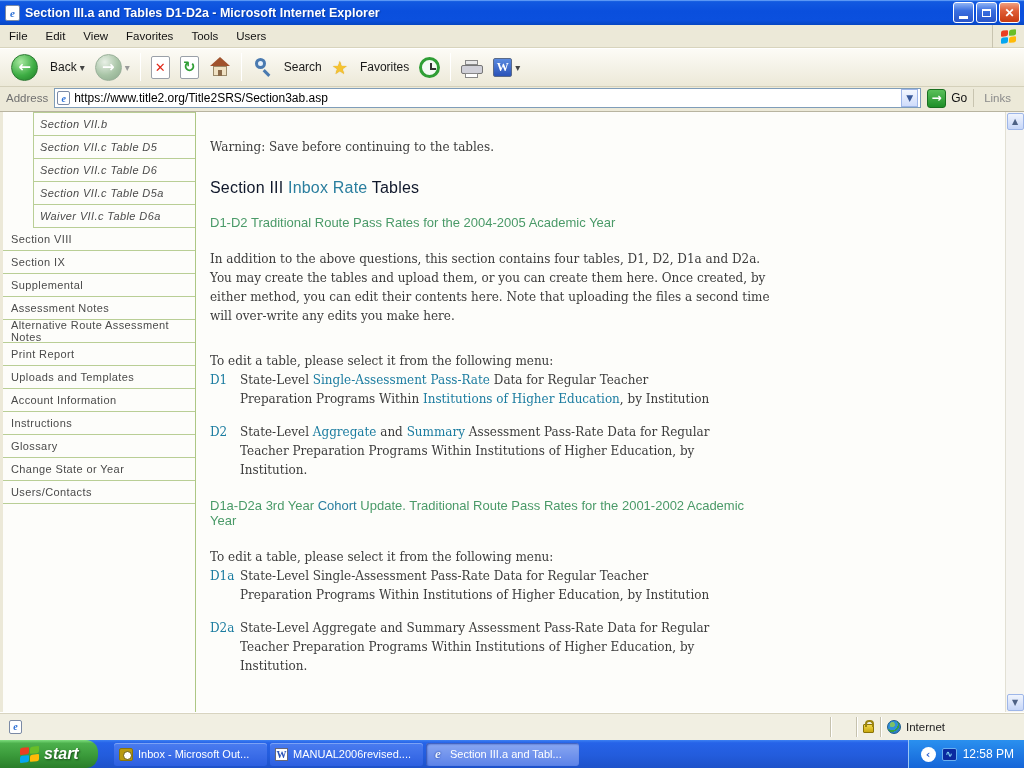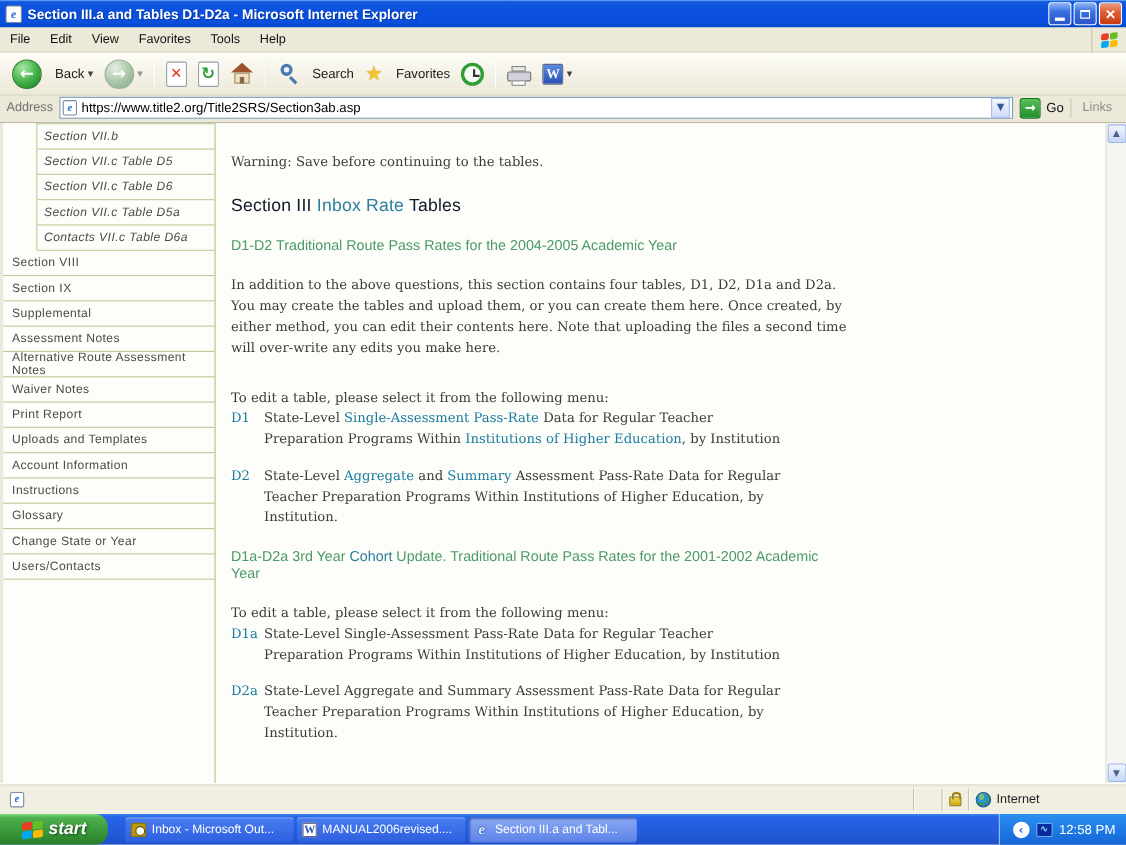--- a/index.html
+++ b/index.html
@@ -180,21 +180,21 @@
       </span>
     <span class="winbtn close">✕</span>
   </div>
 
   <div class="menubar">
     <span class="menu-item">File</span>
     <span class="menu-item">Edit</span>
     <span class="menu-item">View</span>
     <span class="menu-item">Favorites</span>
     <span class="menu-item">Tools</span>
-    <span class="menu-item">Help</span>
+    <span class="menu-item">Users</span>
     <span class="menubar-spacer"></span>
     <span class="menubar-logo">
       <span class="flag small">
           <span class="p1"></span>
           <span class="p2"></span>
           <span class="p3"></span>
           <span class="p4"></span>
         </span>
     </span>
   </div>
@@ -274,28 +274,27 @@
   </div>
 
   <div class="browser-body">
 
     <div class="sidebar">
       <div class="side-sub">
         <div class="side-item">Section VII.b</div>
         <div class="side-item">Section VII.c Table D5</div>
         <div class="side-item">Section VII.c Table D6</div>
         <div class="side-item">Section VII.c Table D5a</div>
-        <div class="side-item">Contacts VII.c Table D6a</div>
+        <div class="side-item">Waiver VII.c Table D6a</div>
       </div>
       <div class="side-item">Section VIII</div>
       <div class="side-item">Section IX</div>
       <div class="side-item">Supplemental</div>
       <div class="side-item">Assessment Notes</div>
       <div class="side-item">Alternative Route Assessment Notes</div>
-      <div class="side-item">Waiver Notes</div>
       <div class="side-item">Print Report</div>
       <div class="side-item">Uploads and Templates</div>
       <div class="side-item">Account Information</div>
       <div class="side-item">Instructions</div>
       <div class="side-item">Glossary</div>
       <div class="side-item">Change State or Year</div>
       <div class="side-item">Users/Contacts</div>
     </div>
 
     <div class="main">

